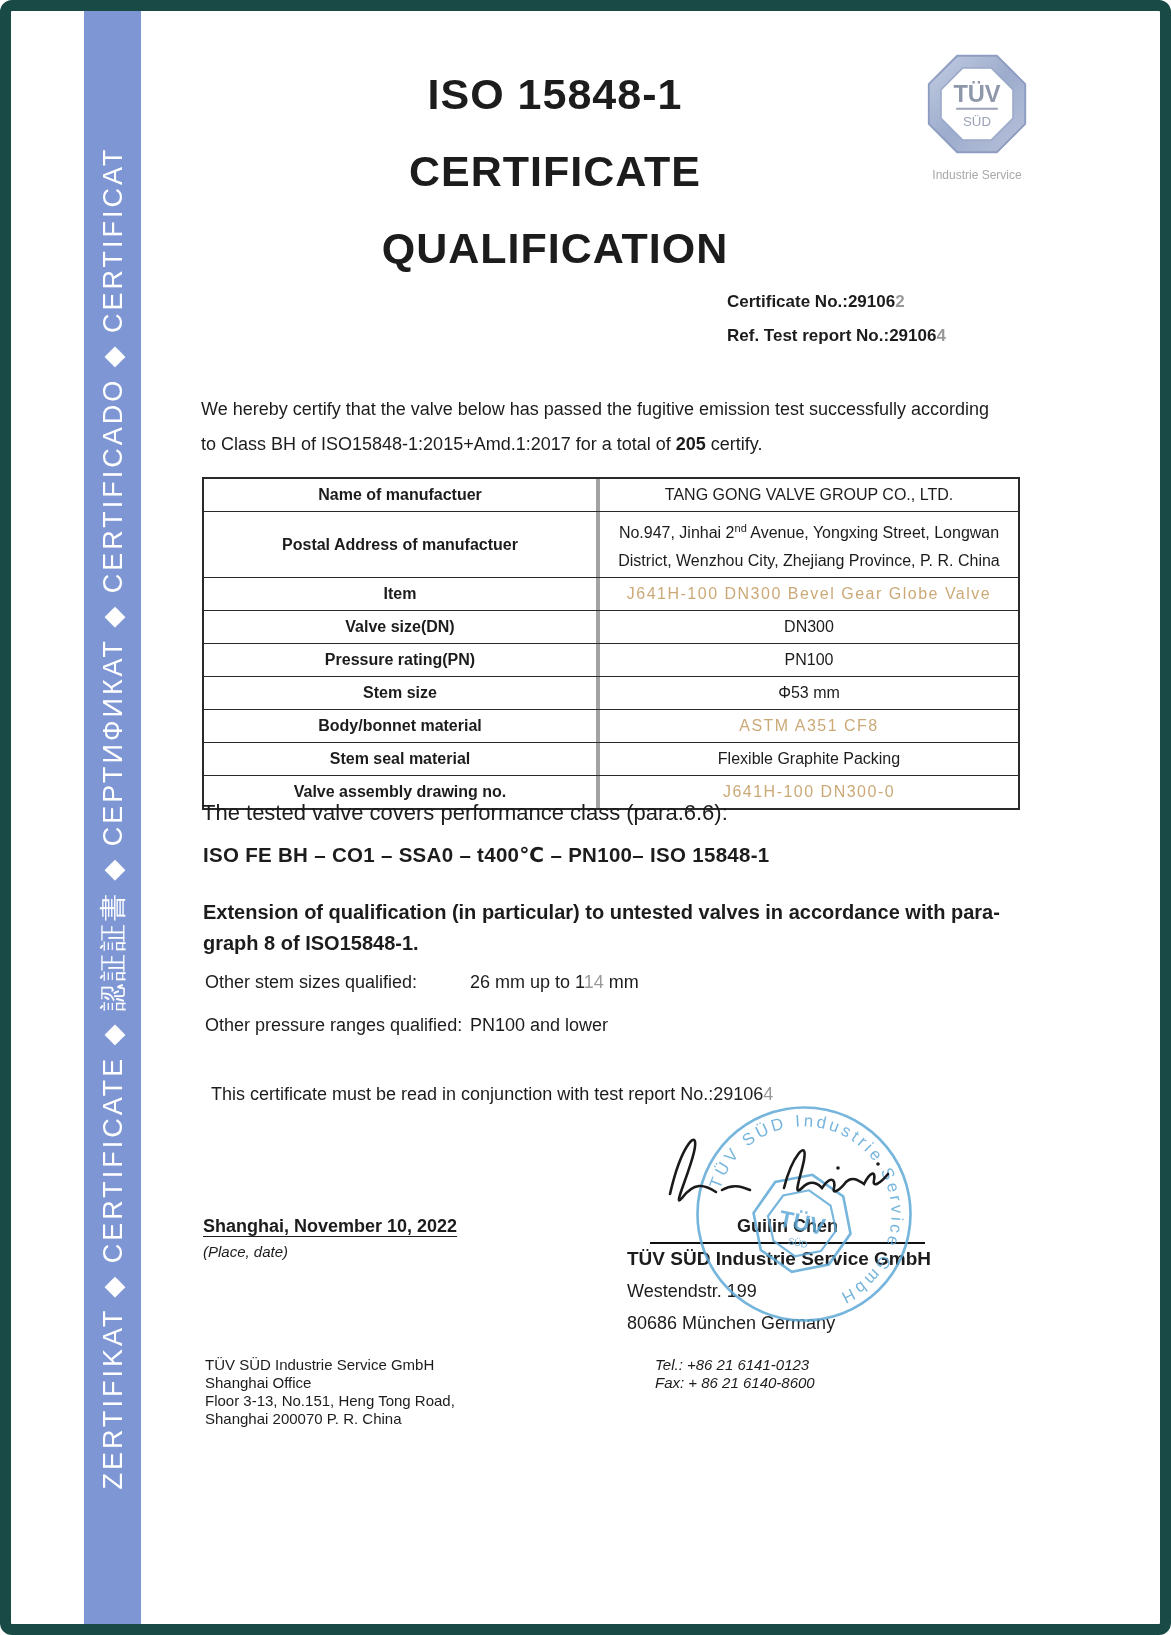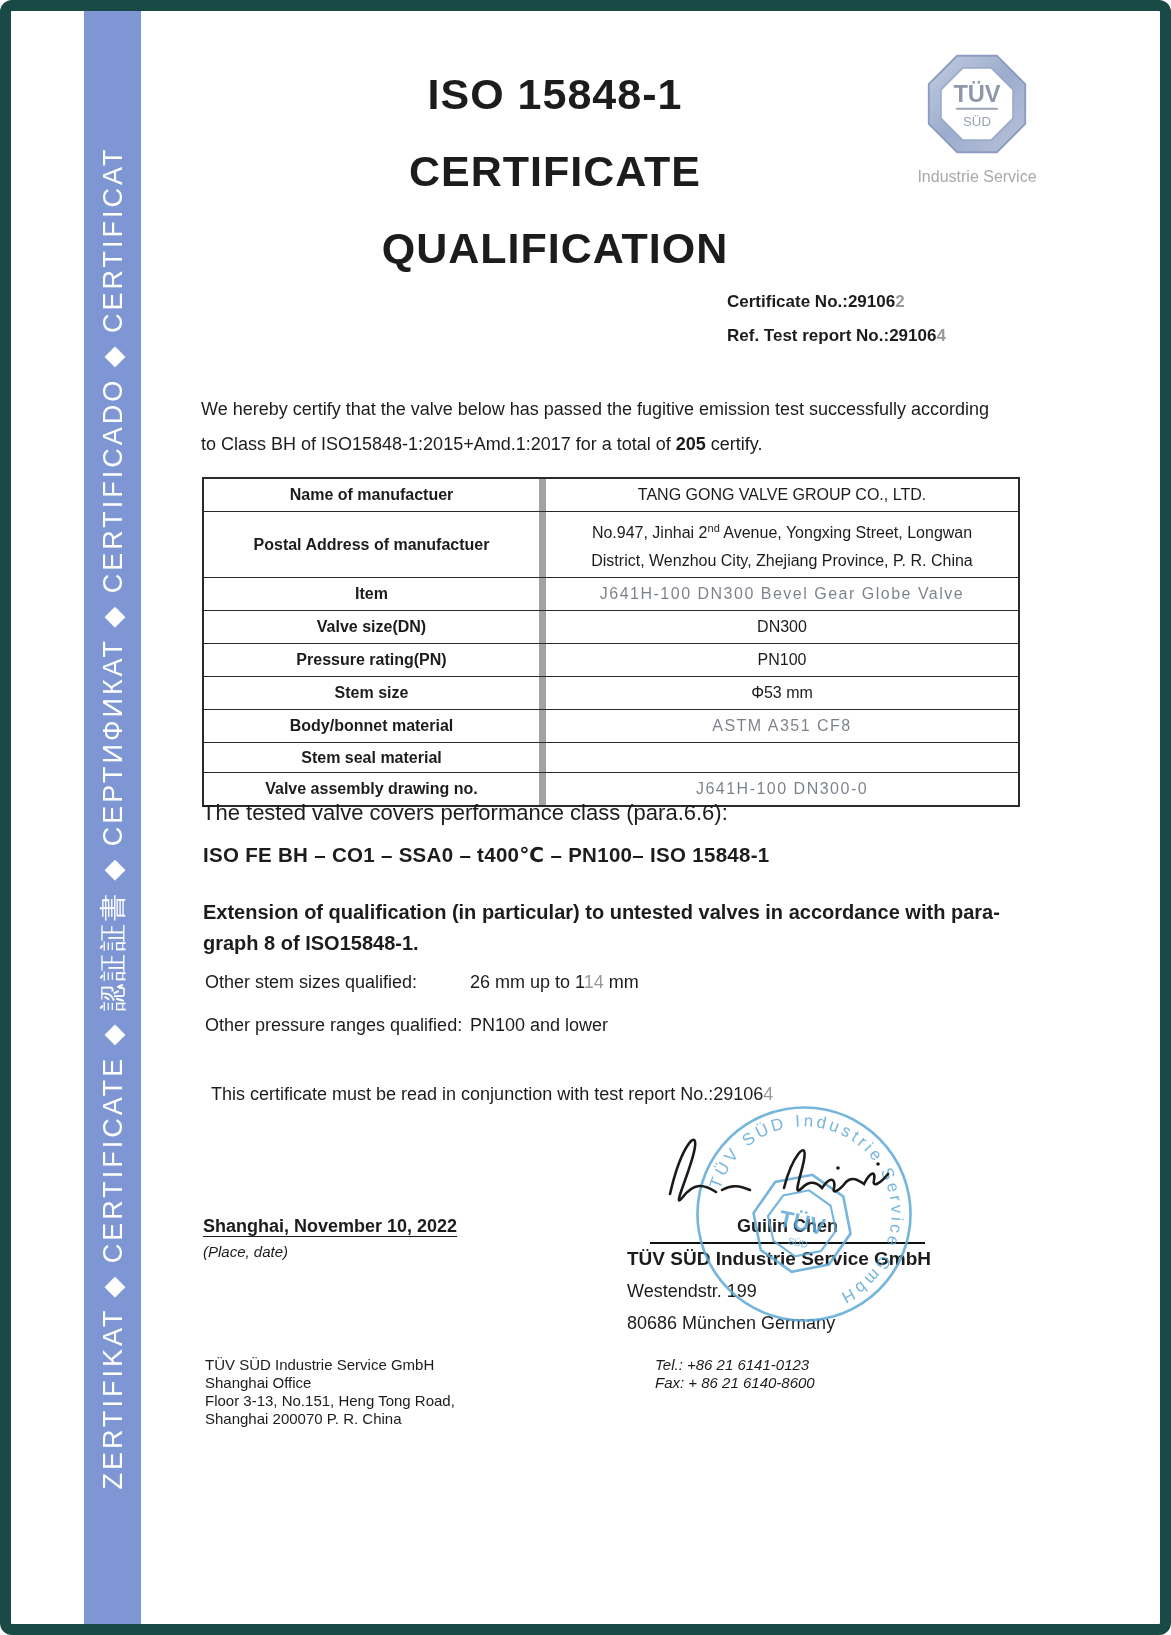--- a/index.html
+++ b/index.html
@@ -23,43 +23,43 @@
     white-space:nowrap;color:#ffffff;font-size:27px;letter-spacing:3px;
     font-weight:normal;
   }
   
   .title{
     position:absolute;left:255px;top:56px;width:600px;text-align:center;
     font-size:43px;font-weight:bold;line-height:77px;letter-spacing:1px;
   }
   
   .logo{position:absolute;left:912px;top:52px;width:130px;text-align:center;}
-  .logo-caption{font-size:16px;color:#a9a9a9;margin-top:8px;}
+  .logo-caption{font-size:12px;color:#a9a9a9;margin-top:8px;}
   
   .certnums{position:absolute;left:727px;top:285px;font-size:17px;font-weight:bold;line-height:34px;}
   .faded-ch{opacity:.45;filter:blur(.5px);}
   
   .intro{position:absolute;left:201px;top:392px;width:840px;font-size:18px;line-height:35px;}
   
   .ctable{
     position:absolute;left:202px;top:477px;width:818px;
     border:2px solid #2a2a2a;box-sizing:border-box;
   }
   .trow{display:flex;border-top:1px solid #2a2a2a;min-height:29px;align-items:stretch;}
   .trow:first-child{border-top:none;}
   .tlabel{
-    width:342px;border-right:7px solid #a3a3a3;box-sizing:border-box;
+    width:396px;border-right:4px solid #a3a3a3;box-sizing:border-box;
     display:flex;align-items:center;justify-content:center;
     font-weight:bold;font-size:16px;text-align:center;padding:2px 6px;
   }
   .tvalue{
     flex:1;display:flex;flex-direction:column;
     text-align:center;font-size:16px;padding:2px 8px;line-height:28px;
   }
-  .trow.faded .tvalue{color:#0f172a;opacity:.55;filter:blur(.7px);letter-spacing:1.5px;}
+  .trow.faded .tvalue{color:#a16207;opacity:.55;filter:blur(.7px);letter-spacing:1.5px;}
   .sup{vertical-align:super;font-size:11px;}
   
   .tested-line{position:absolute;left:202px;top:800px;font-size:22px;}
   .class-line{position:absolute;left:203px;top:843px;font-size:20.5px;font-weight:bold;letter-spacing:.3px;}
   .extension{position:absolute;left:203px;top:897px;width:840px;font-size:20px;font-weight:bold;line-height:31px;}
   .qual-label{position:absolute;left:205px;font-size:18px;}
   .qual-value{position:absolute;left:470px;font-size:18px;}
   .row-stem{top:972px;}
   .row-press{top:1015px;}
   .conjunction{position:absolute;left:211px;top:1084px;font-size:18px;}
@@ -163,20 +163,23 @@
       </div>
     </div>
     <div class="trow faded">
       <div class="tlabel">Body/bonnet material</div>
       <div class="tvalue">
         <div><span>ASTM A351 CF8</span></div>
       </div>
     </div>
     <div class="trow">
       <div class="tlabel">Stem seal material</div>
+      <div class="tvalue">
+        <div><span>Flexible Graphite Packing</span></div>
+      </div>
     </div>
     <div class="trow faded">
       <div class="tlabel">Valve assembly drawing no.</div>
       <div class="tvalue">
         <div><span>J641H-100 DN300-0</span></div>
       </div>
     </div>
   </div>
 
 <div class="tested-line">The tested valve covers performance class (para.6.6):</div>

